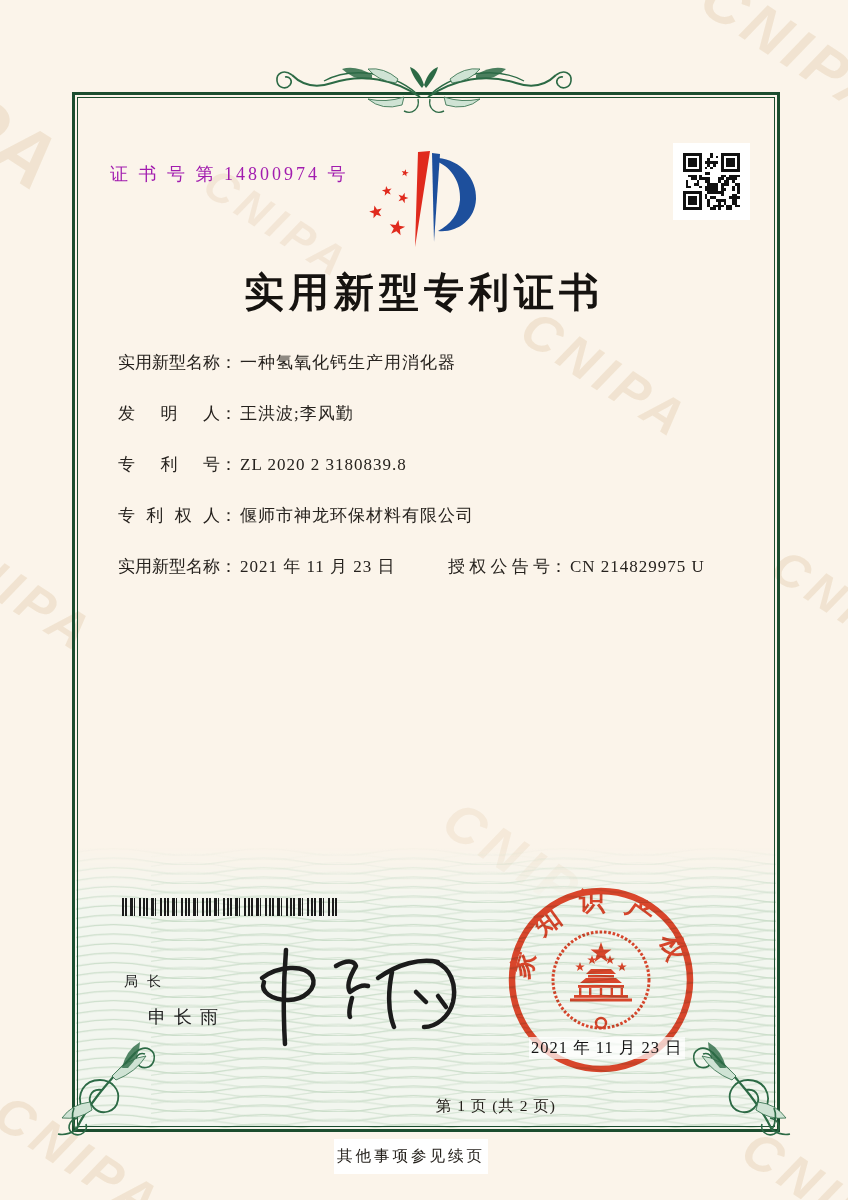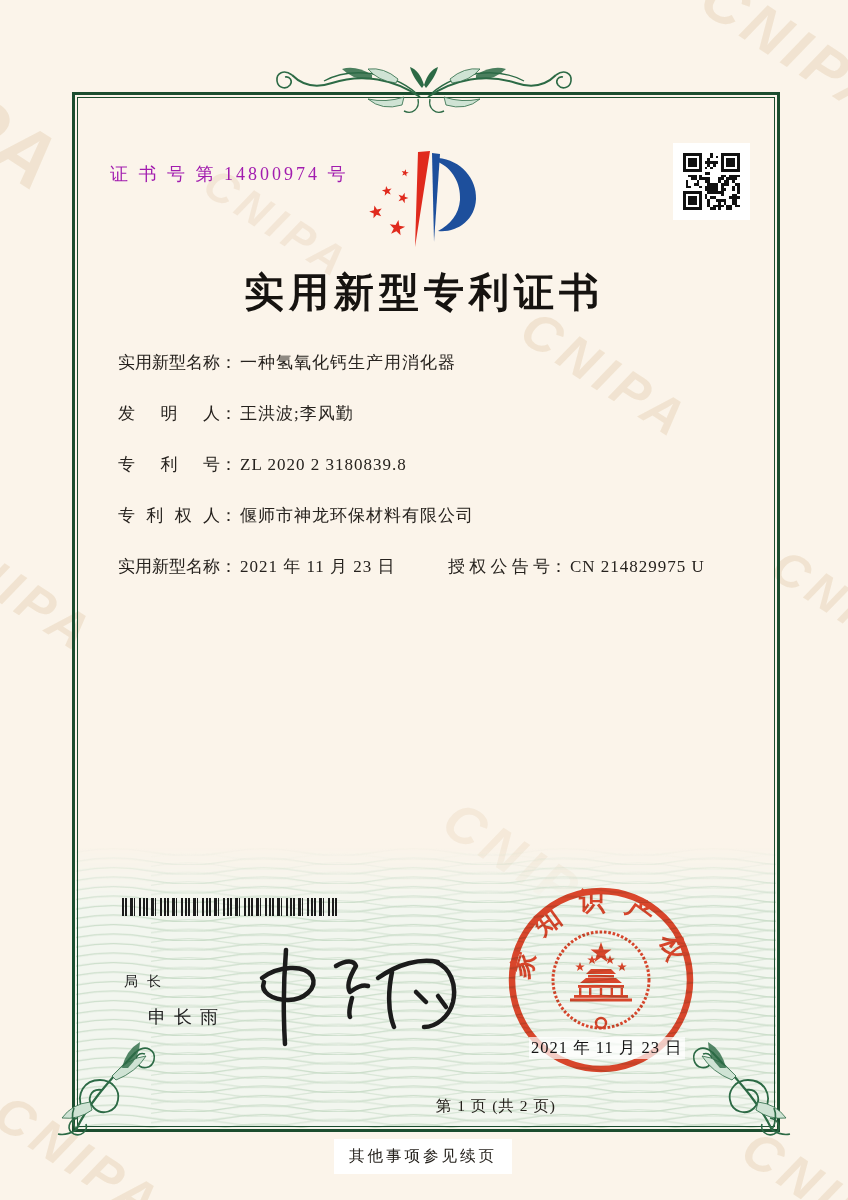--- a/index.html
+++ b/index.html
@@ -72,21 +72,21 @@
   .sig-name{position:absolute;left:124px;top:1005px;font-family:"Liberation Sans","DejaVu Sans",sans-serif;font-size:18px;letter-spacing:8px;color:#222;margin-left:24px;}
   .signature-svg{position:absolute;left:250px;top:938px;}
   .seal-svg{position:absolute;left:503px;top:882px;mix-blend-mode:multiply;opacity:.93;}
   .seal-date{
     position:absolute;left:529px;top:1037px;font-size:16.5px;letter-spacing:1px;color:#141414;
     background:rgba(255,255,255,0.72);padding:0 2px;white-space:nowrap;
   }
   .page-info{position:absolute;left:256px;top:1096px;width:300px;text-align:right;font-size:15.5px;letter-spacing:1px;color:#24201b;}
   .footer-note{
     position:absolute;left:334px;top:1139px;background:#ffffff;
-    padding:7px 15px;font-size:15.5px;letter-spacing:3px;color:#24201b;white-space:nowrap;
+    padding:7px 3px;font-size:15.5px;letter-spacing:3px;color:#24201b;white-space:nowrap;
   }
   .waves{position:absolute;left:76px;top:846px;pointer-events:none;}
 </style>
 </head>
 <body>
 
 <div class="page">
 
   <div class="wm" style="left:-150px;top:-14px;font-size:80px;">CNIPA</div>
   <div class="wm" style="left:726px;top:-38px;font-size:60px;">CNIPA</div>

